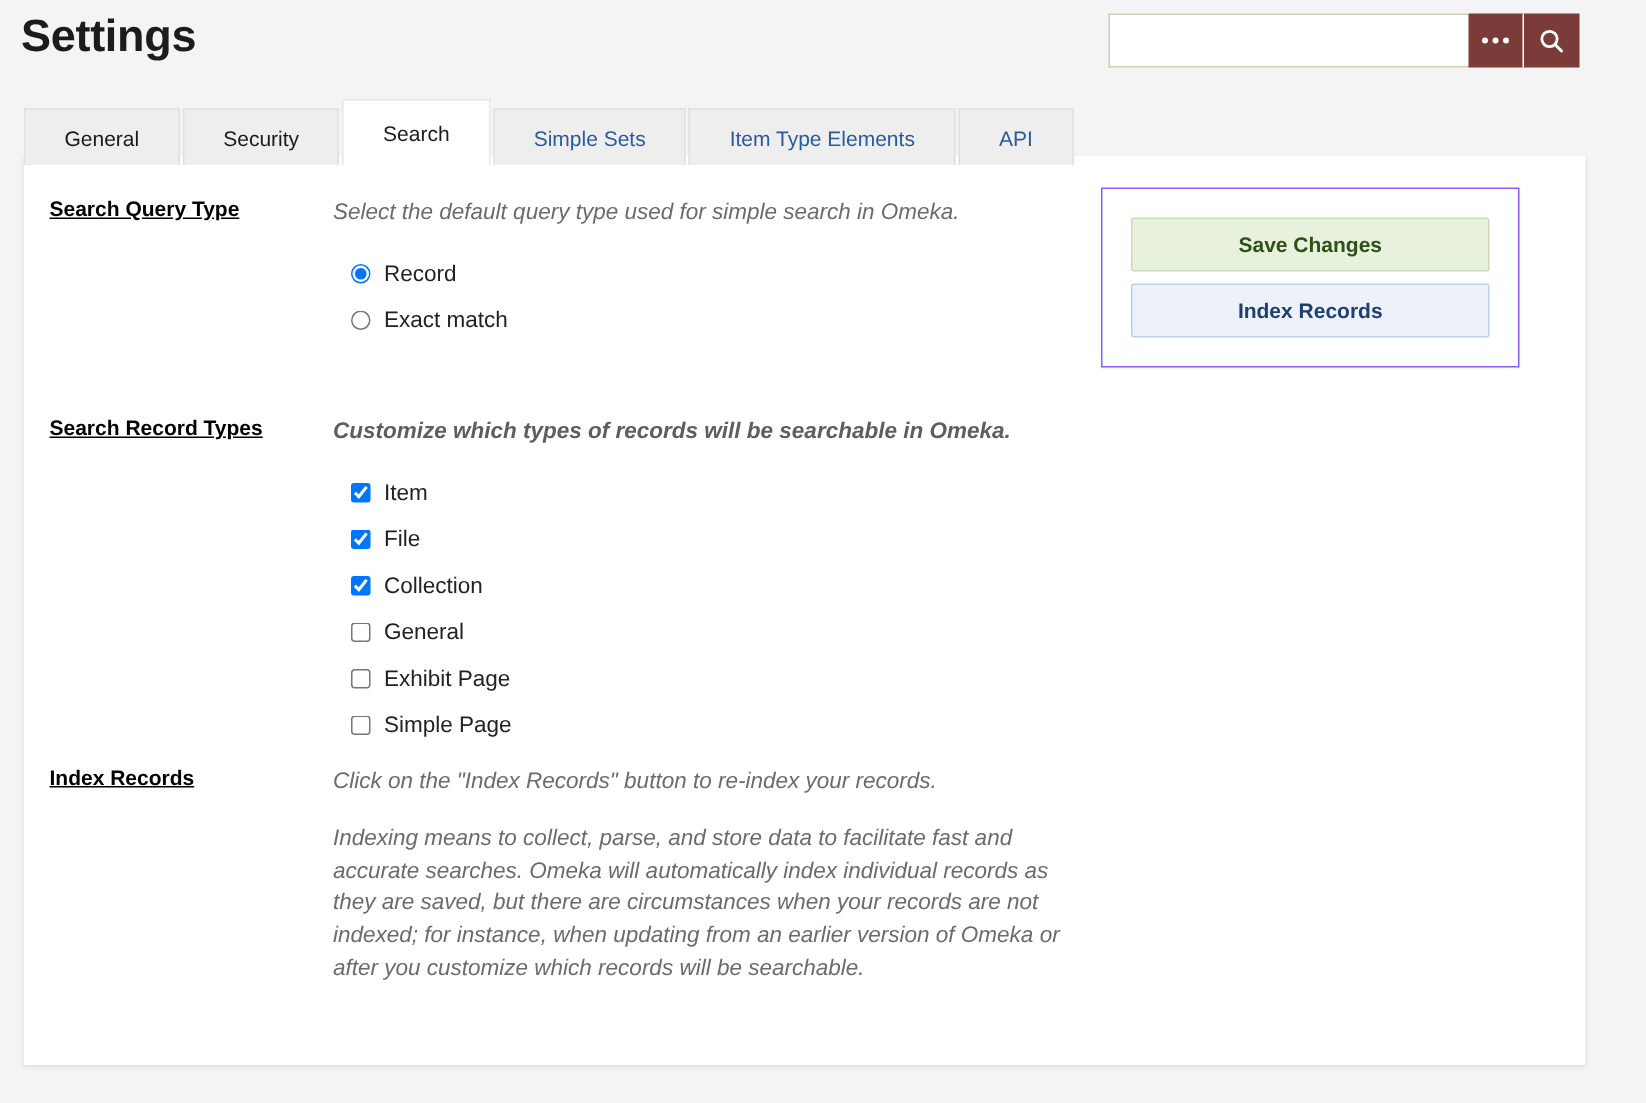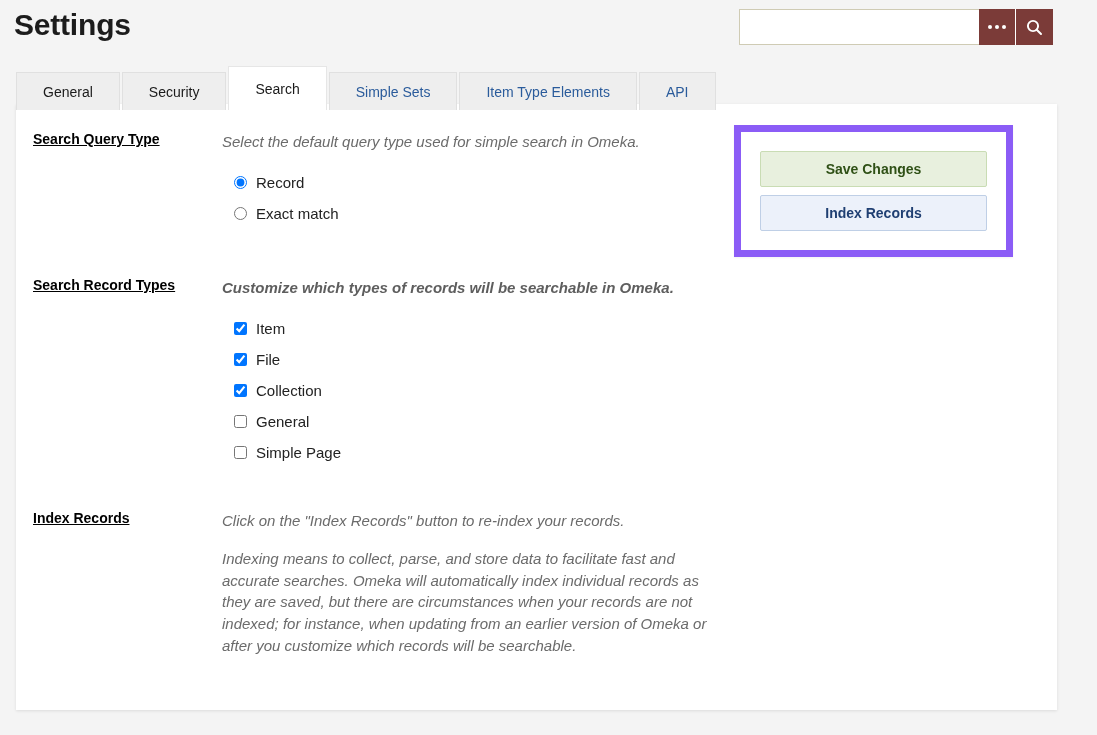--- a/index.html
+++ b/index.html
@@ -162,21 +162,21 @@
     cursor: pointer;
   }
 
   
   .actions {
     position: absolute;
     left: 718px;
     top: 21px;
     width: 279px;
     background: #ffffff;
-    border: 7px solid #8b5cf6;
+    border: 1px solid #8b5cf6;
     padding: 19px;
     box-shadow: 0 1px 2px rgba(0,0,0,0.05);
   }
   .btn {
     display: block;
     width: 100%;
     height: 36px;
     font-size: 14px;
     font-weight: bold;
     font-family: "Liberation Sans", sans-serif;
@@ -264,20 +264,24 @@
           <div class="opt">
             <input type="checkbox" checked="" style="">
             <label>Collection</label>
           </div>
           <div class="opt">
             <input type="checkbox" style="">
             <label>General</label>
           </div>
           <div class="opt">
             <input type="checkbox" style="">
+            <label>Exhibit Page</label>
+          </div>
+          <div class="opt">
+            <input type="checkbox" style="">
             <label>Simple Page</label>
           </div>
         </div>
       </div>
     </div>
 
     <div class="field-row" style="top:406px;">
       <div class="field-label">Index Records</div>
       <div class="field-body">
         <p class="desc">Click on the "Index Records" button to re-index your records.</p>

